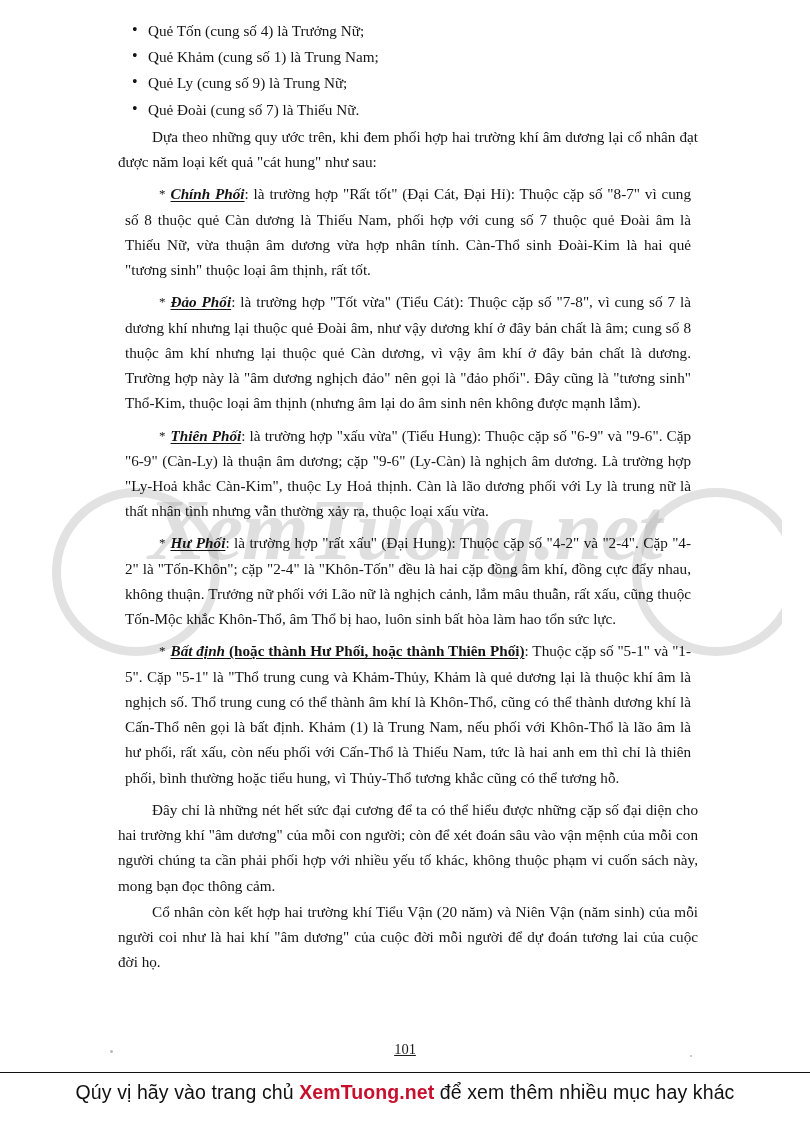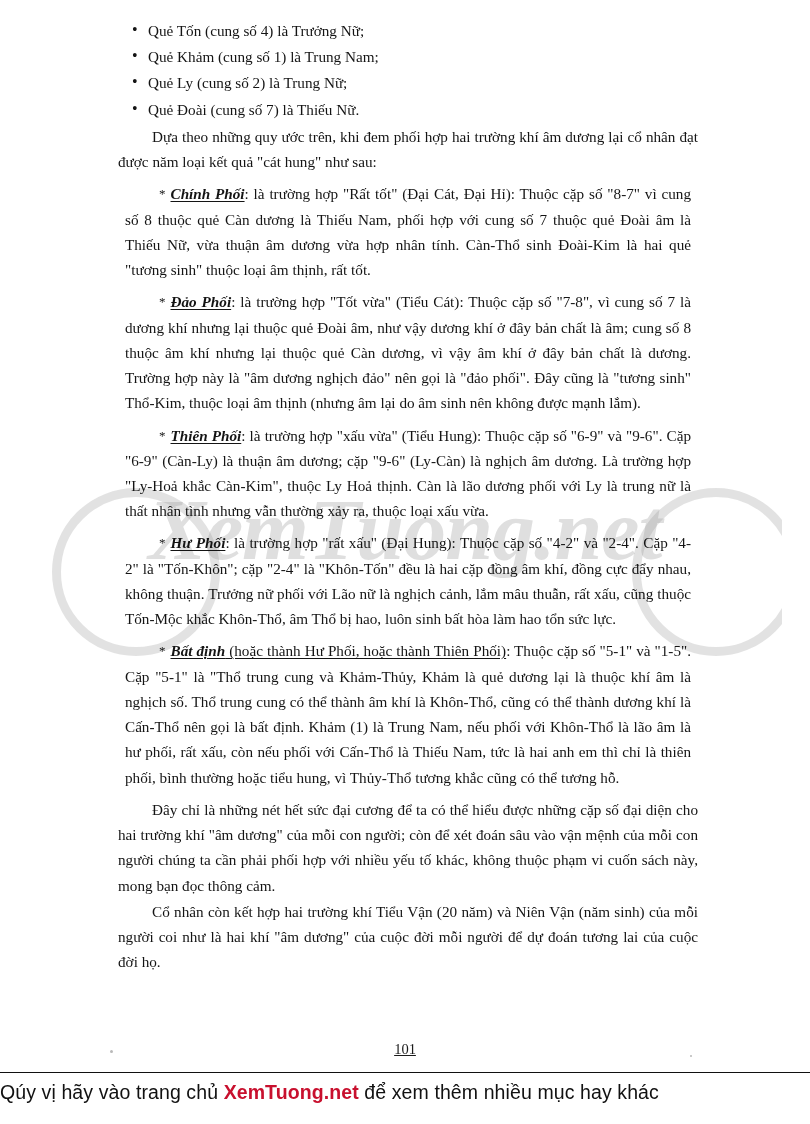--- a/index.html
+++ b/index.html
@@ -60,21 +60,21 @@
     vertical-align: 1px;
     margin-right: 5px;
   }
   .term {
     font-weight: bold;
     font-style: italic;
     text-decoration: underline;
     text-underline-offset: 2px;
   }
   .term-plain {
-    font-weight: normal;
+    font-weight: bold;
     text-decoration: underline;
     text-underline-offset: 2px;
   }
   .pagenum {
     position: absolute;
     left: 0;
     right: 0;
     top: 1041px;
     text-align: center;
     font-size: 14.5px;
@@ -89,21 +89,21 @@
     top: 1072px;
     height: 52px;
     border-top: 1.6px solid #111;
     background: #fff;
   }
   .footer-text {
     position: absolute;
     left: 0;
     right: 0;
     top: 1081px;
-    text-align: left;
+    text-align: center;
     font-family: "Liberation Sans", sans-serif;
     font-size: 19.5px;
     color: #111;
     letter-spacing: 0.1px;
   }
   .footer-text .brand {
     color: #c8102e;
     font-weight: bold;
   }
   
@@ -163,21 +163,21 @@
     <div class="wm-ring"></div>
     <div class="wm-ring2"></div>
     <div class="wm-text">XemTuong.net</div>
   </div>
 
   <div class="scan-body">
 
     <ul class="bullets">
       <li>Quẻ Tốn (cung số 4) là Trưởng Nữ;</li>
       <li>Quẻ Khảm (cung số 1) là Trung Nam;</li>
-      <li>Quẻ Ly (cung số 2) là Trung Nữ;</li>
+      <li>Quẻ Ly (cung số 9) là Trung Nữ;</li>
       <li>Quẻ Đoài (cung số 7) là Thiếu Nữ.</li>
     </ul>
 
     <p class="para">Dựa theo những quy ước trên, khi đem phối hợp hai trường khí âm dương lại cổ nhân đạt được năm loại kết quả "cát hung" như sau:</p>
 
     <p class="star-para">
       <span class="star">*</span><span class="term">Chính Phối</span><span>: là trường hợp "Rất tốt" (Đại Cát, Đại Hỉ): Thuộc cặp số "8-7" vì cung số 8 thuộc quẻ Càn dương là Thiếu Nam, phối hợp với cung số 7 thuộc quẻ Đoài âm là Thiếu Nữ, vừa thuận âm dương vừa hợp nhân tính. Càn-Thổ sinh Đoài-Kim là hai quẻ "tương sinh" thuộc loại âm thịnh, rất tốt.</span>
     </p>
 
     <p class="star-para">

